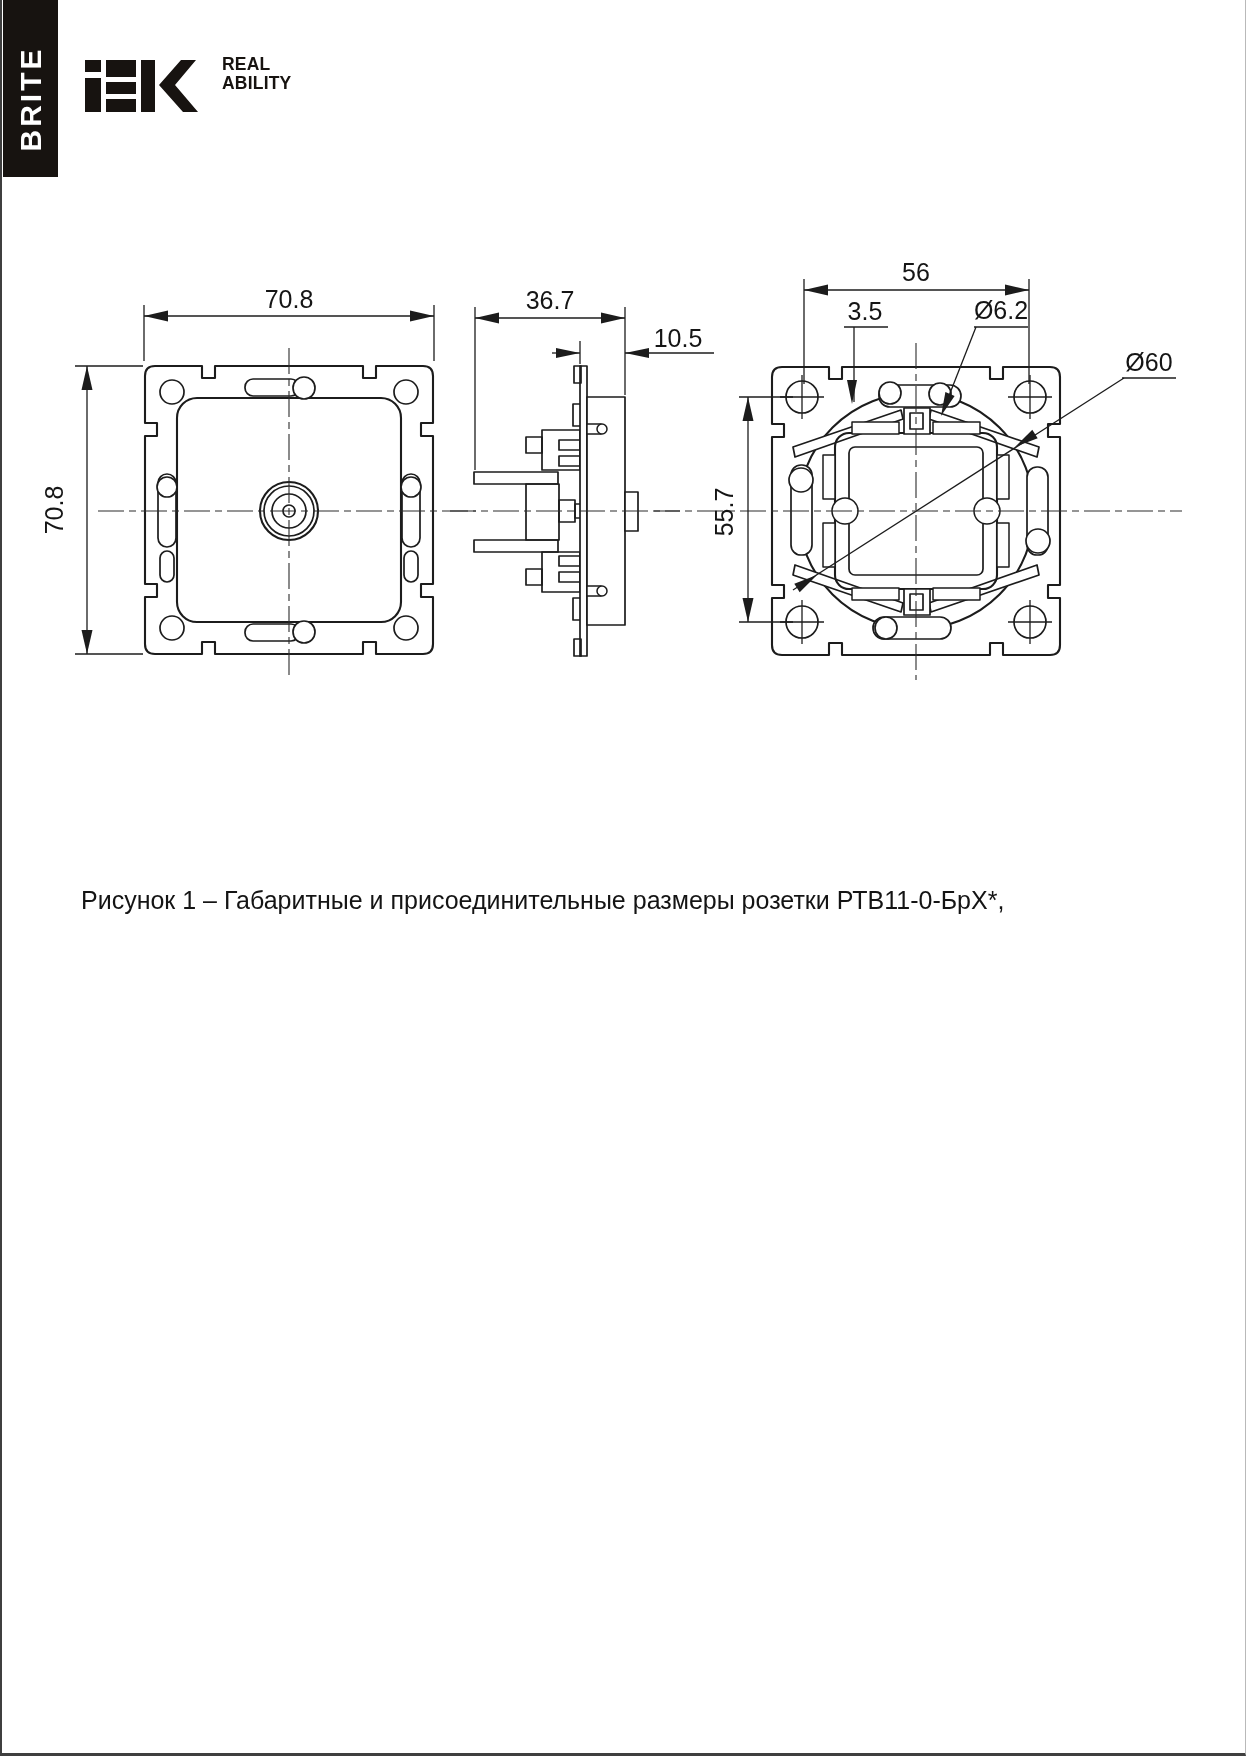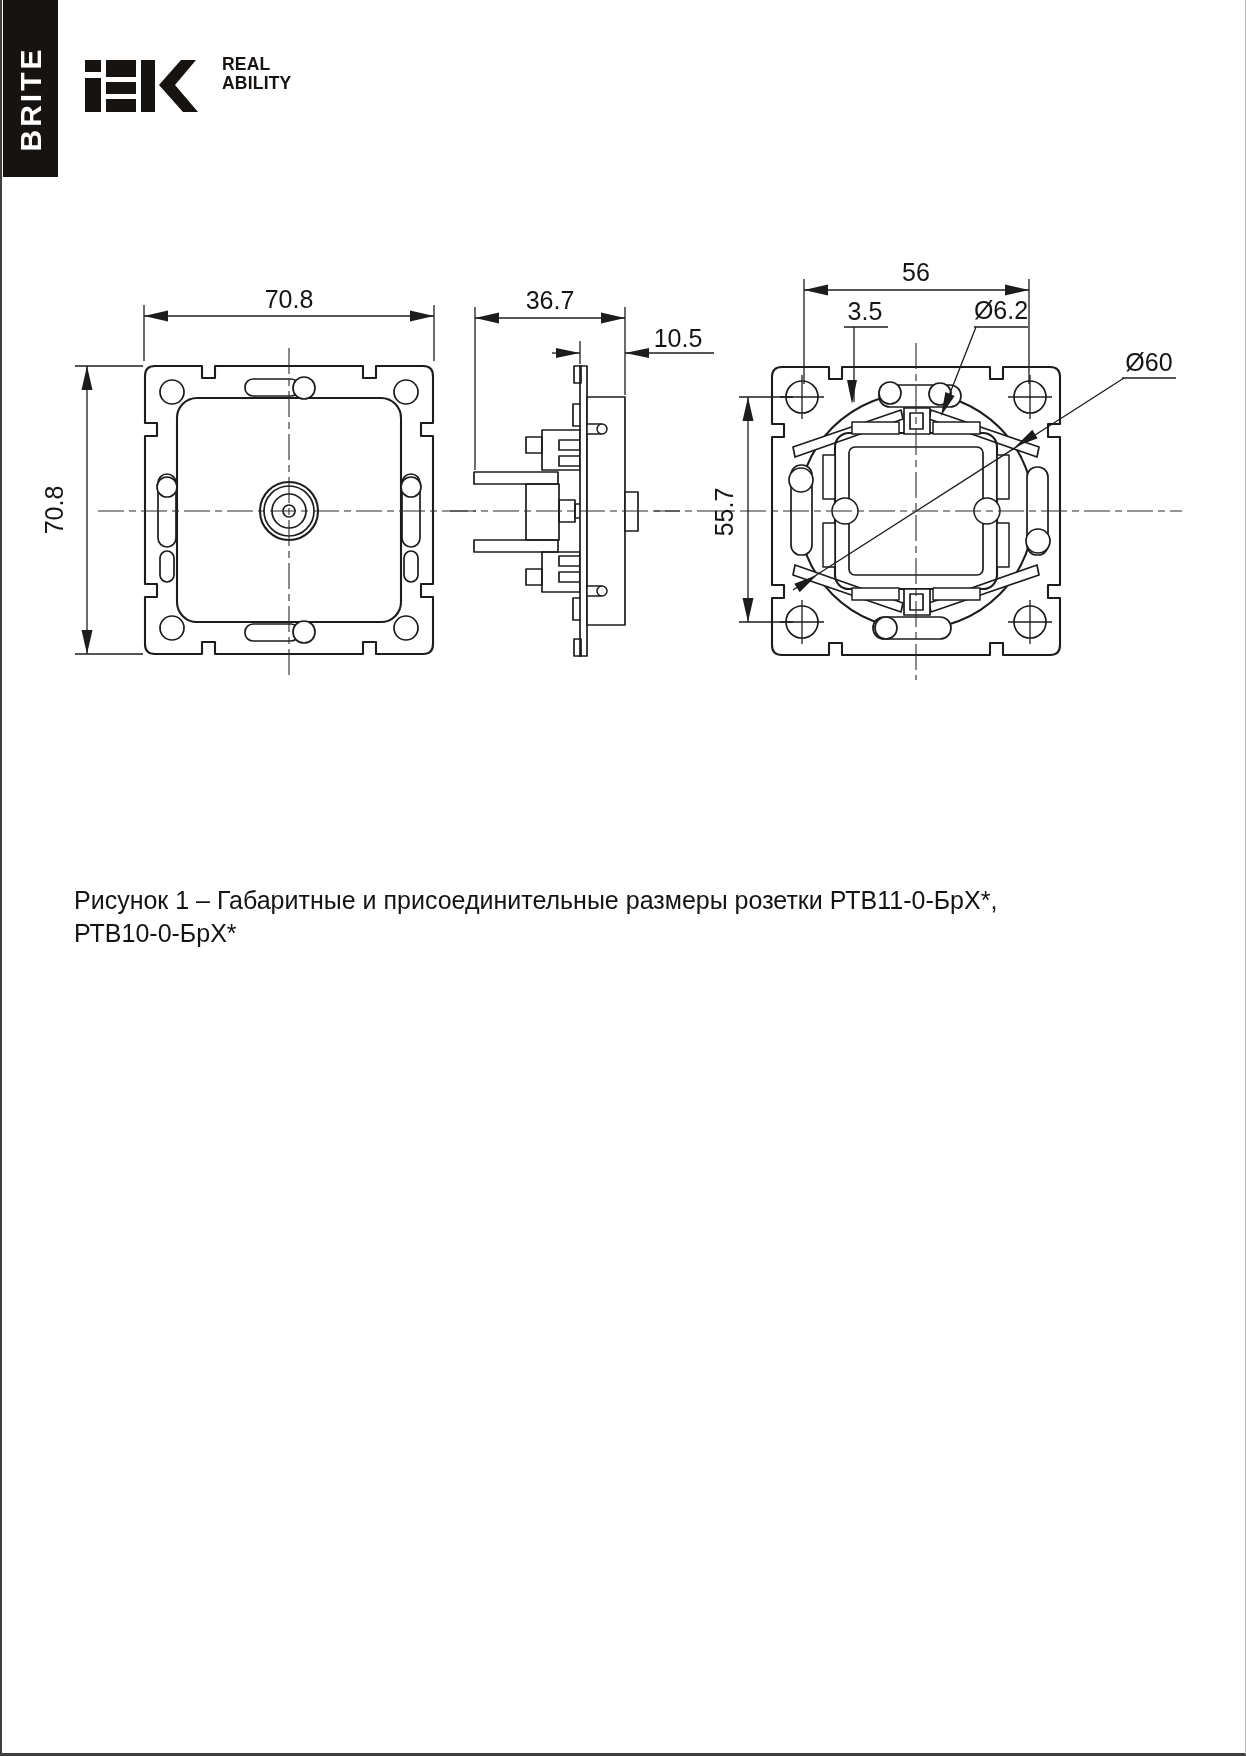--- a/index.html
+++ b/index.html
@@ -9,21 +9,21 @@
     border-left:2px solid #3f3f3f;border-bottom:3px solid #3f3f3f;border-right:1px solid #b9b9b9;
     overflow:hidden;
   }
   .banner{position:absolute;left:1px;top:0;width:55px;height:177px;background:#171310;}
   .banner span{
     position:absolute;left:50%;top:99px;transform:translate(-50%,-50%) rotate(-90deg);
     color:#ffffff;font-size:30px;font-weight:700;letter-spacing:3px;white-space:nowrap;
   }
   .tagline{position:absolute;left:220px;top:55px;color:#171310;font-size:17.5px;font-weight:700;line-height:19px;letter-spacing:0.2px;}
   .drawing-svg{position:absolute;left:0;top:0;}
-  .caption{position:absolute;left:72px;top:884px;color:#141414;font-size:25px;line-height:33px;white-space:nowrap;}
+  .caption{position:absolute;left:79px;top:884px;color:#141414;font-size:25px;line-height:33px;white-space:nowrap;}
   
   .ln{stroke:#1c1c1c;fill:none;stroke-width:2.1;stroke-linejoin:round;}
   .lnw{stroke:#1c1c1c;fill:#ffffff;stroke-width:1.7;stroke-linejoin:round;}
   .ln2{stroke:#1c1c1c;fill:none;stroke-width:1.7;stroke-linejoin:round;}
   .ln2w{stroke:#1c1c1c;fill:#ffffff;stroke-width:1.5;stroke-linejoin:round;}
   .dim{stroke:#1c1c1c;fill:none;stroke-width:1.3;}
   .cl{stroke:#2c2c2c;fill:none;stroke-width:1.1;stroke-dasharray:26 5 7 5;}
   .ar{fill:#1c1c1c;stroke:none;}
   .dt{font-size:25px;fill:#151515;font-family:"Liberation Sans",sans-serif;}
   .blk{fill:#171310;stroke:none;}
@@ -248,16 +248,15 @@
         <line class="dim" x1="972" y1="327" x2="1026" y2="327"></line>
         <line class="dim" x1="974" y1="327" x2="941" y2="411"></line>
         <polygon class="ar" points="939,416 952.6,395.9 943.4,392.1"></polygon>
         <text class="dt" x="999" y="319" text-anchor="middle">Ø6.2</text>
       </g>
     </g>
   </svg>
 
   <div class="caption">
     <div>Рисунок 1 – Габаритные и присоединительные размеры розетки РТВ11-0-БрХ*,</div>
-    <div>РТВ10-0-БрХ*</div>
   </div>
 
 </div>
 
 </body></html>

